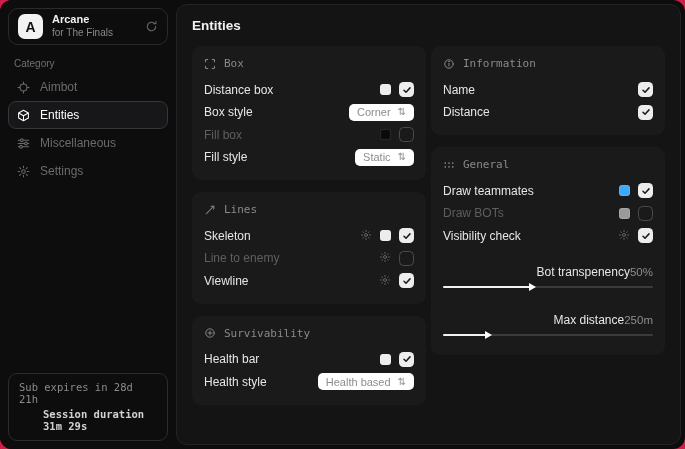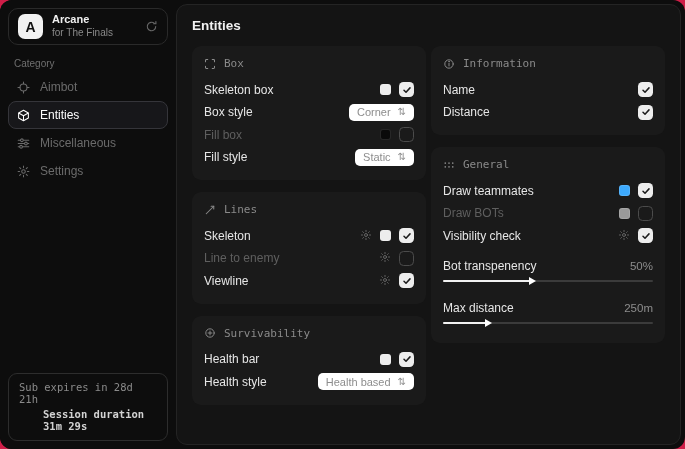--- a/index.html
+++ b/index.html
@@ -66,21 +66,21 @@
     display:flex; align-items:center; justify-content:center;
   }
   .checkbox.checked { background:#ededed; }
   .checkbox.unchecked { border:1.5px solid #4b4b4b; background:transparent; }
   .select-btn {
     display:flex; align-items:center; gap:7px; background:#ffffff;
     border-radius:5px; padding:2.5px 8px; cursor:pointer;justify-content:flex-end;
   }
   .select-value { font-size:11px; color:#8d8d8d; }
   .selector-glyph { font-size:10px; color:#8d8d8d; line-height:1; }
-  .slider-block { margin-top:12px; padding-bottom:3px; }
+  .slider-block { margin-top:18px; padding-bottom:3px;text-align:right; }
   .slider-top { display:flex; align-items:center; }
   .slider-label { flex:1; font-size:12px; color:#e6e6e6; }
   .slider-value { font-size:11.5px; color:#8d8d8d; }
   .slider-track-wrap { position:relative; height:10px; margin-top:3px; cursor:pointer; }
   .slider-track { position:absolute; left:0; right:0; top:4px; height:2px; background:#3b3b3b; border-radius:1px; }
   .slider-fill { position:absolute; left:0; top:4px; height:2px; background:#f2f2f2; border-radius:1px; }
   .slider-thumb {
     position:absolute; top:1px; width:0; height:0;
     border-left:7px solid #fff; border-top:4px solid transparent; border-bottom:4px solid transparent;
   }
@@ -161,21 +161,21 @@
           <div class="card">
             <div class="card-header">
               <span>
                 <svg width="12" height="12" viewBox="0 0 16 16" fill="none" stroke="currentColor" stroke-width="1.4" stroke-linecap="round">
                   <path d="M2 5V3.2A1.2 1.2 0 0 1 3.2 2H5M11 2h1.8A1.2 1.2 0 0 1 14 3.2V5M14 11v1.8a1.2 1.2 0 0 1-1.2 1.2H11M5 14H3.2A1.2 1.2 0 0 1 2 12.8V11"></path>
                 </svg>
               </span>
               <span>Box</span>
             </div>
             <div class="row">
-              <div class="row-label">Skeleton box</div>
+              <div class="row-label">Distance box</div>
               <div class="controls">
                 <span class="swatch" style="background: rgb(237, 237, 237);"></span>
                 <span class="checkbox checked">
                   <svg width="10" height="10" viewBox="0 0 16 16" fill="none" stroke="#1b1b1b" stroke-width="2.4" stroke-linecap="round" stroke-linejoin="round">
                     <path d="M3.2 8.4 6.4 11.6 12.8 4.6"></path>
                   </svg>
                 </span>
               </div>
             </div>
             <div class="row">

